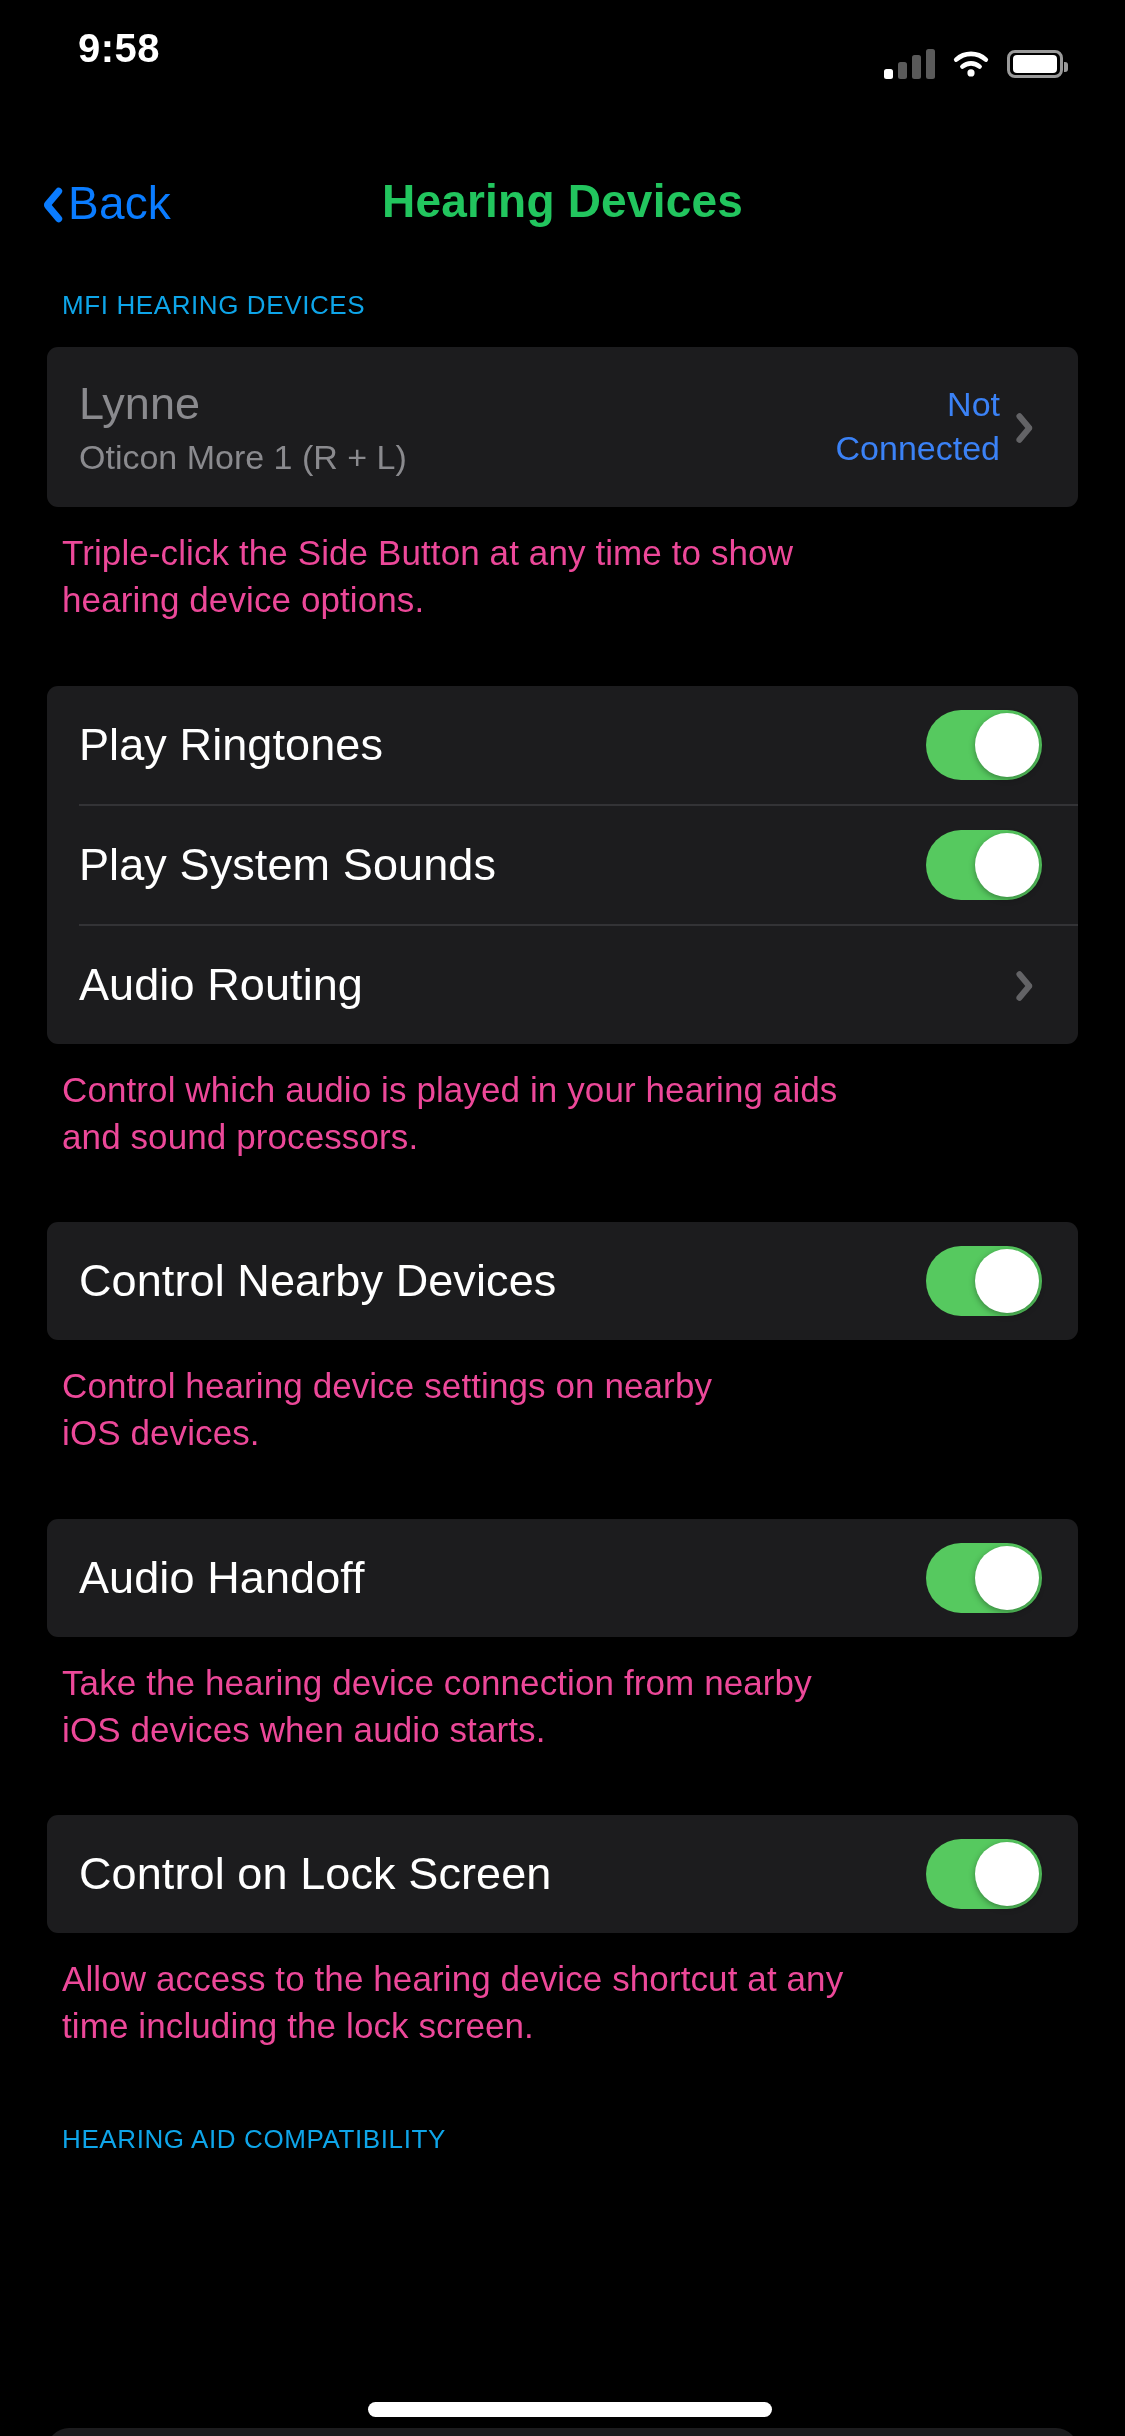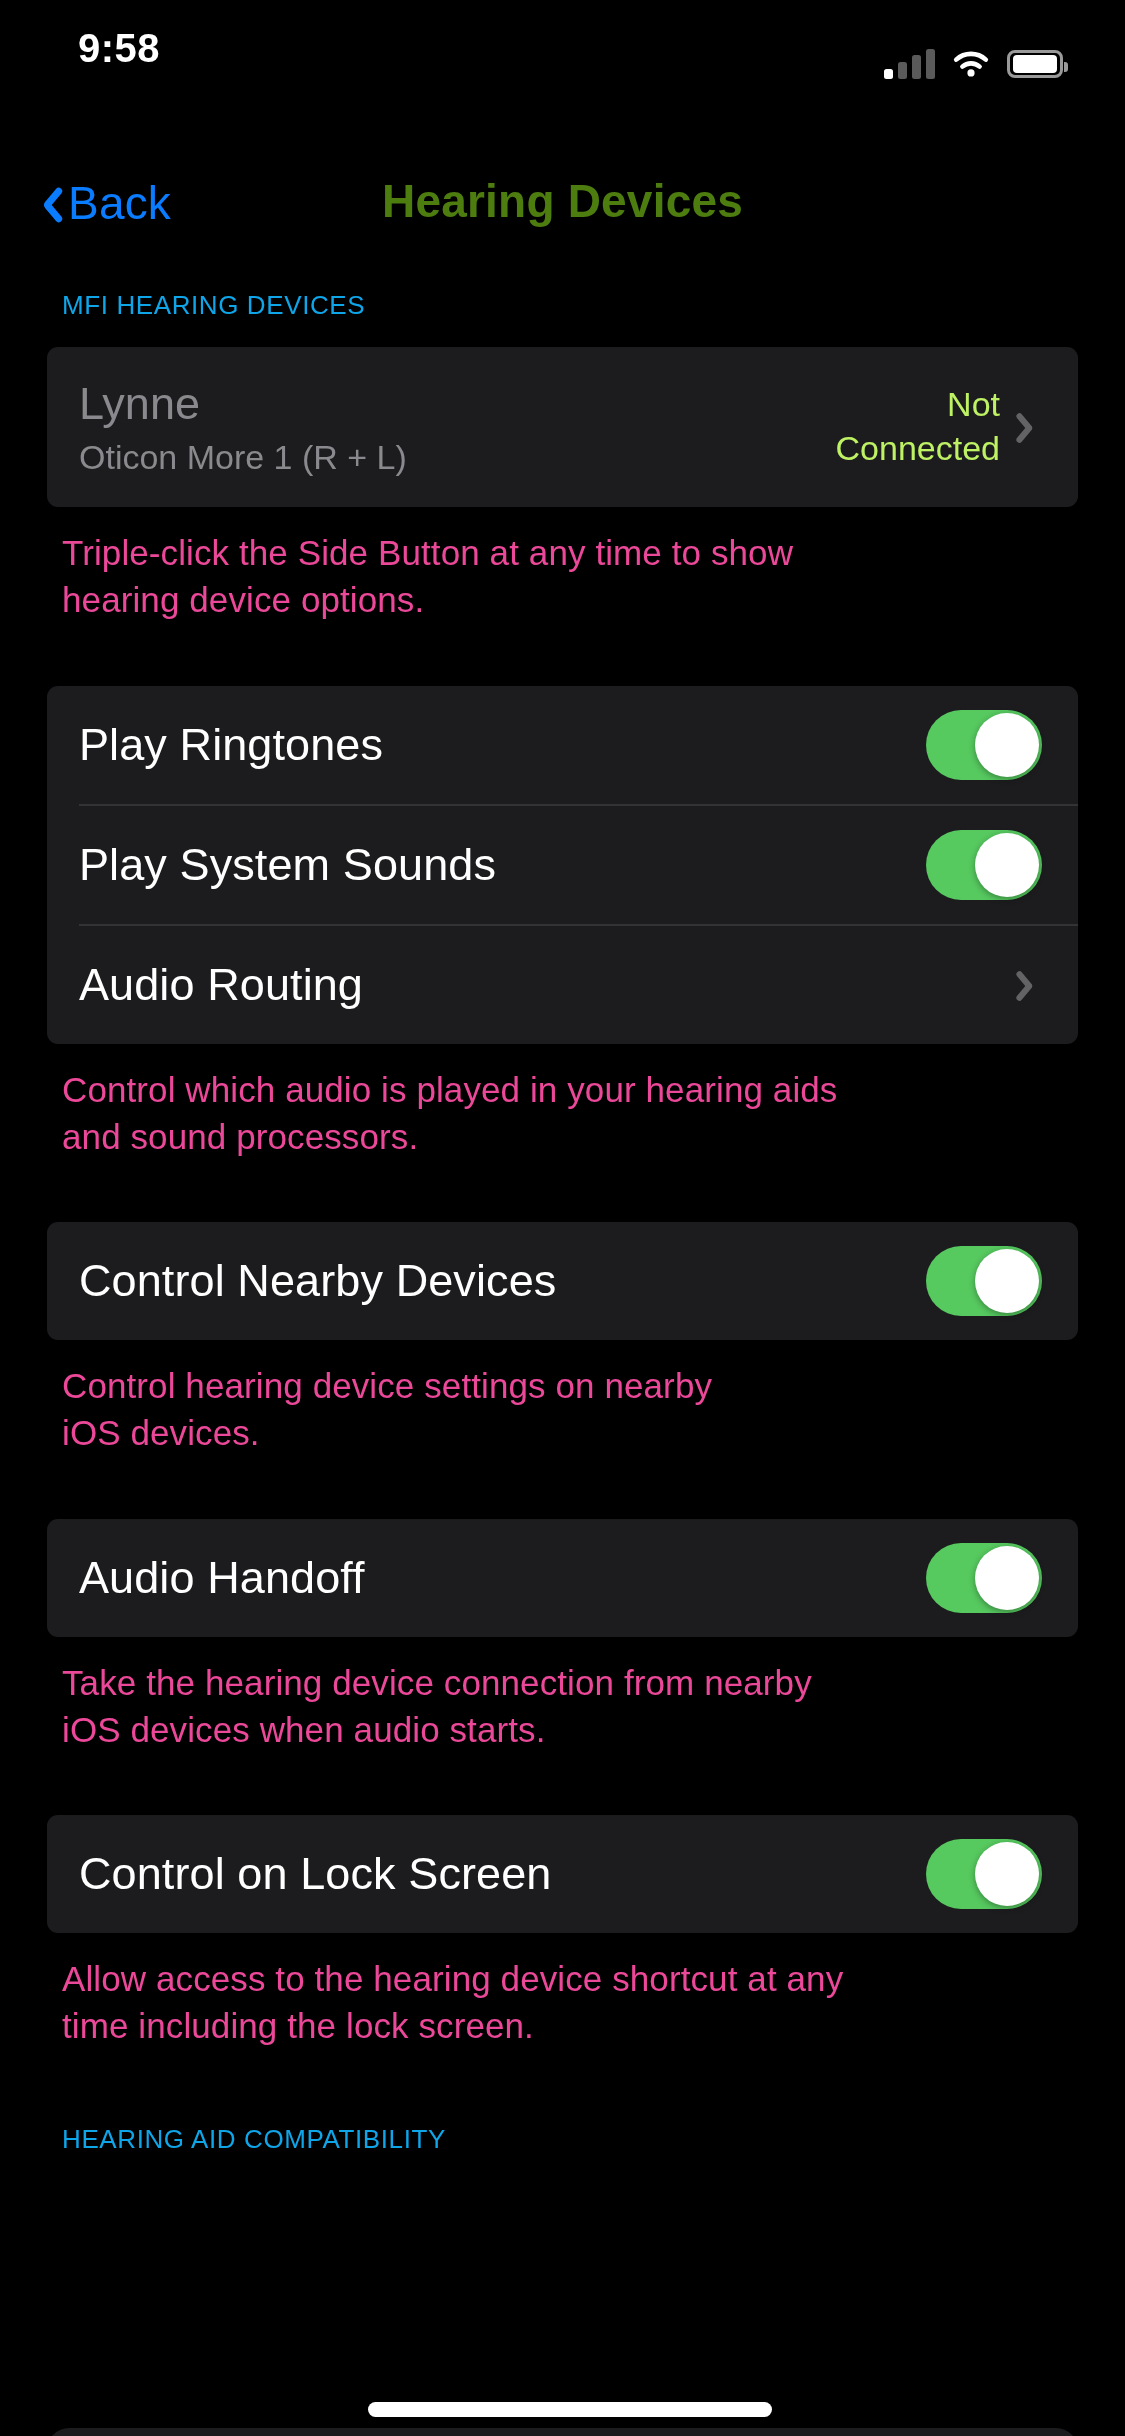--- a/index.html
+++ b/index.html
@@ -53,21 +53,21 @@
   .chev-back { width:22px; height:40px; position:relative; }
   .chev-back::before, .chev-back::after {
     content:""; position:absolute; left:8px; width:7px; height:24px;
     background:#0a7cff; border-radius:4px;
   }
   .chev-back::before { top:0px; transform:rotate(40deg); transform-origin:bottom center; }
   .chev-back::after { top:20px; transform:rotate(-40deg); transform-origin:top center; }
   .back-label { font-size:46px; color:#0a7cff; font-weight:400; letter-spacing:0.2px; }
   .nav-title {
     position:absolute; left:0; top:14px; width:1125px; text-align:center;
-    font-size:46px; font-weight:700; color:#4d7c0f; letter-spacing:0.2px;
+    font-size:46px; font-weight:700; color:#22c55e; letter-spacing:0.2px;
   }
 
   
   .content { position:absolute; top:290px; left:0; width:1125px; }
   .section-header {
     padding:0 0 0 62px; color:#0ea5e9; font-size:26px;
     letter-spacing:0.6px; text-transform:uppercase;
   }
   .card {
     margin:0 47px; background:#1c1c1e; border-radius:11px; overflow:hidden;
@@ -78,21 +78,21 @@
   }
   .row-label { font-size:45px; color:#fff; font-weight:400; letter-spacing:0.1px; flex:1; }
   .sep { height:2px; background:#333336; margin-left:32px; }
 
   
   .device-row { padding:24px 36px 24px 32px; align-items:center; min-height:160px; }
   .device-left { flex:1; display:flex; flex-direction:column; gap:8px; }
   .device-name { font-size:45px; color:#8a8a8e; }
   .device-model { font-size:34px; color:#8a8a8e; }
   .device-status {
-    font-size:34px; color:#bef264; text-align:right; line-height:1.28;
+    font-size:34px; color:#3b82f6; text-align:right; line-height:1.28;
     max-width:260px; white-space:pre-line;margin-left:24px;
   }
   .chev-r {
     width:20px; height:36px; margin-left:22px; position:relative; flex:0 0 auto;
   }
   .chev-r::before, .chev-r::after {
     content:""; position:absolute; left:6px; width:6px; height:21px;
     background:#636366; border-radius:3px;
   }
   .chev-r::before { top:0px; transform:rotate(-40deg); transform-origin:bottom center; }

